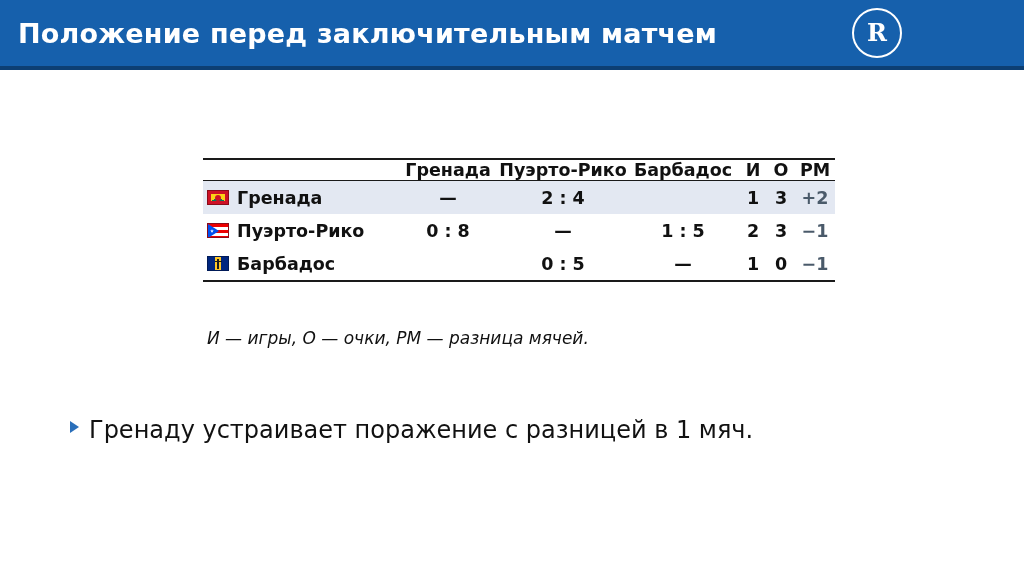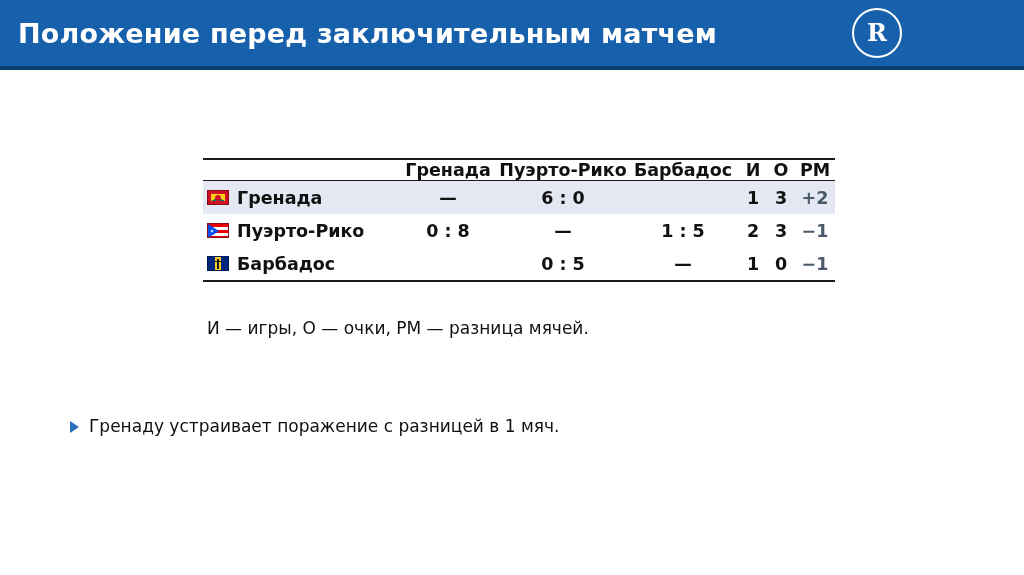--- a/index.html
+++ b/index.html
@@ -208,23 +208,24 @@
   .col-score2 { width: 128px; }
   .col-score3 { width: 112px; }
   .col-small { width: 28px; }
   .col-pm { width: 40px; }
   .pm { color: #4a5a6a; }
   .dash { color: #111111; }
 
   .table-note {
     position: absolute;
     left: 207px;
-    top: 318px;
+    top: 328px;
     font-size: 17px;
     color: #111111;
+    font-style: italic;
   }
 
   
   .bullet-row {
     position: absolute;
     left: 70px;
     top: 415px;
     display: flex;
     align-items: flex-start;
     gap: 10px;
@@ -232,21 +233,21 @@
   .bullet-marker {
     width: 0;
     height: 0;
     border-top: 6px solid transparent;
     border-bottom: 6px solid transparent;
     border-left: 9px solid #2a6fba;
     margin-top: 6px;
     flex: 0 0 auto;
   }
   .bullet-text {
-    font-size: 17px;
+    font-size: 24px;
     color: #111111;
     line-height: 1.3;
   }
 </style>
 </head>
 <body>
 
 <div class="slide">
 
   <div class="header">
@@ -276,21 +277,21 @@
             <span class="team-cell">
               <span class="flag flag-grenada">
                 <span class="gr-inner"></span>
                   <span class="gr-inner2"></span>
                   <span class="gr-disc"></span>
               </span>
               <span>Гренада</span>
             </span>
           </td>
           <td class="col-score dash">—</td>
-          <td class="col-score2">6 : 0</td>
+          <td class="col-score2">2 : 4</td>
           <td class="col-score3"></td>
           <td class="col-small">1</td>
           <td class="col-small">3</td>
           <td class="col-pm pm">+2</td>
         </tr>
         <tr>
           <td class="col-team">
             <span class="team-cell">
               <span class="flag flag-pr">
                 <span class="pr-tri"></span>

